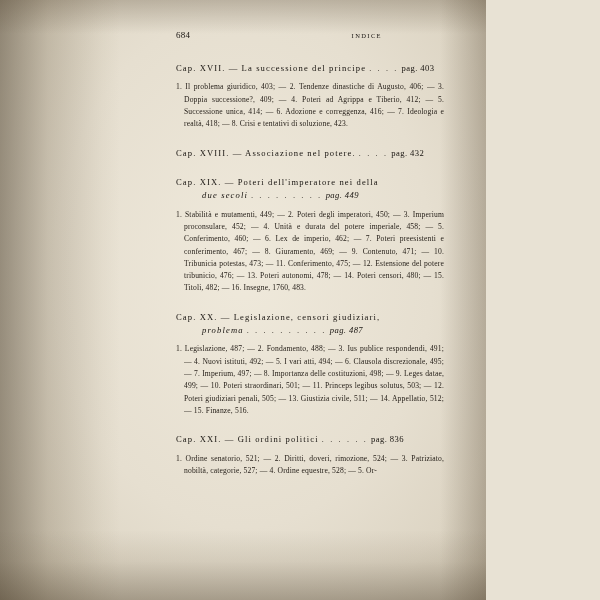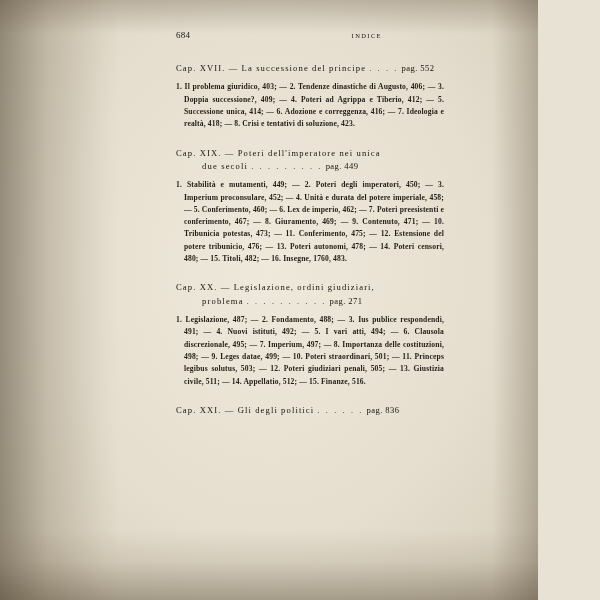--- a/index.html
+++ b/index.html
@@ -5,21 +5,21 @@
   html, body {
     margin: 0;
     padding: 0;
     width: 600px;
     height: 600px;
     background: #e8e2d4;
     font-family: "Liberation Serif", serif;
   }
   #page {
     position: relative;
-    width: 538px;
+    width: 486px;
     height: 600px;
     overflow: hidden;
     background:
       radial-gradient(ellipse at 50% 45%, #efe9db 0%, #e6dfd0 55%, #ddd5c4 80%, #cfc6b4 100%);
   }
   
   #gutter-shadow {
     position: absolute;
     left: 0; top: 0;
     width: 120px; height: 600px;
@@ -91,32 +91,32 @@
   .chap-heading .leaders {
     letter-spacing: 2.2px;
     font-size: 8px;
   }
   .chap-heading .page-ref {
     letter-spacing: 0.4px;
   }
   .chap-heading .line2 {
     display: block;
     padding-left: 26px;
+    font-style: italic;
   }
 
   .chap-entries {
     font-size: 7.6px;
     line-height: 1.62;
     text-align: justify;
     text-justify: inter-word;
     padding-left: 8px;
     text-indent: -8px;
     letter-spacing: 0.15px;
     color: #211b15;
-    font-weight: bold;
   }
 
   
   .spaced { letter-spacing: 1.15px; }
 </style>
 </head>
 <body>
 
 <div id="page">
   <div id="gutter-shadow"></div>
@@ -128,54 +128,60 @@
 
     <div class="running-head">
       <span class="folio">684</span>
       <span class="head-title">INDICE</span>
     </div>
 
     <div class="chapter">
       <div class="chap-heading">
         <span class="smallcaps">Cap. XVII. — La successione del principe</span>
         <span class="leaders">.  .  .  .</span>
-        <span class="page-ref">pag. 552</span>
+        <span class="page-ref">pag. 403</span>
       </div>
       <div class="chap-entries">1. Il problema giuridico, 403; — 2. Tendenze dinastiche di Augusto, 406; — 3. Doppia successione?, 409; — 4. Poteri ad Agrippa e Tiberio, 412; — 5. Successione unica, 414; — 6. Adozione e correggenza, 416; — 7. Ideologia e realtà, 418; — 8. Crisi e tentativi di soluzione, 423.</div>
     </div>
 
     <div class="chapter">
+      <div class="chap-heading">
+        <span class="smallcaps">Cap. XVIII. — Associazione nel potere.</span>
+        <span class="leaders">.  .  .  .</span>
+        <span class="page-ref">pag. 432</span>
+      </div>
     </div>
 
     <div class="chapter">
       <div class="chap-heading">
-        <span class="smallcaps spaced">Cap. XIX. — Poteri dell'imperatore nei unica</span>
+        <span class="smallcaps spaced">Cap. XIX. — Poteri dell'imperatore nei della</span>
         <span class="line2">
           <span class="spaced">due secoli</span>
           <span class="leaders">.  .  .  .  .  .  .  .  .</span>
           <span class="page-ref">pag. 449</span>
         </span>
       </div>
       <div class="chap-entries">1. Stabilità e mutamenti, 449; — 2. Poteri degli imperatori, 450; — 3. Imperium proconsulare, 452; — 4. Unità e durata del potere imperiale, 458; — 5. Conferimento, 460; — 6. Lex de imperio, 462; — 7. Poteri preesistenti e conferimento, 467; — 8. Giuramento, 469; — 9. Contenuto, 471; — 10. Tribunicia potestas, 473; — 11. Conferimento, 475; — 12. Estensione del potere tribunicio, 476; — 13. Poteri autonomi, 478; — 14. Poteri censori, 480; — 15. Titoli, 482; — 16. Insegne, 1760, 483.</div>
     </div>
 
     <div class="chapter">
       <div class="chap-heading">
-        <span class="smallcaps spaced">Cap. XX. — Legislazione, ordini giudiziari,</span>
+        <span class="smallcaps spaced">Cap. XX. — Legislazione, censori giudiziari,</span>
         <span class="line2">
           <span class="spaced">problema</span>
           <span class="leaders">.  .  .  .  .  .  .  .  .  .</span>
-          <span class="page-ref">pag. 271</span>
+          <span class="page-ref">pag. 487</span>
         </span>
       </div>
       <div class="chap-entries">1. Legislazione, 487; — 2. Fondamento, 488; — 3. Ius publice respondendi, 491; — 4. Nuovi istituti, 492; — 5. I vari atti, 494; — 6. Clausola discrezionale, 495; — 7. Imperium, 497; — 8. Importanza delle costituzioni, 498; — 9. Leges datae, 499; — 10. Poteri straordinari, 501; — 11. Princeps legibus solutus, 503; — 12. Poteri giudiziari penali, 505; — 13. Giustizia civile, 511; — 14. Appellatio, 512; — 15. Finanze, 516.</div>
     </div>
 
     <div class="chapter">
       <div class="chap-heading">
-        <span class="smallcaps spaced">Cap. XXI. — Gli degli politici</span>
+        <span class="smallcaps spaced">Cap. XXI. — Gli ordini politici</span>
         <span class="leaders">.  .  .  .  .  .</span>
         <span class="page-ref">pag. 836</span>
       </div>
+      <div class="chap-entries">1. Ordine senatorio, 521; — 2. Diritti, doveri, rimozione, 524; — 3. Patriziato, nobiltà, categorie, 527; — 4. Ordine equestre, 528; — 5. Or-</div>
     </div>
 
   </div>
 </div>
 
 </body></html>

